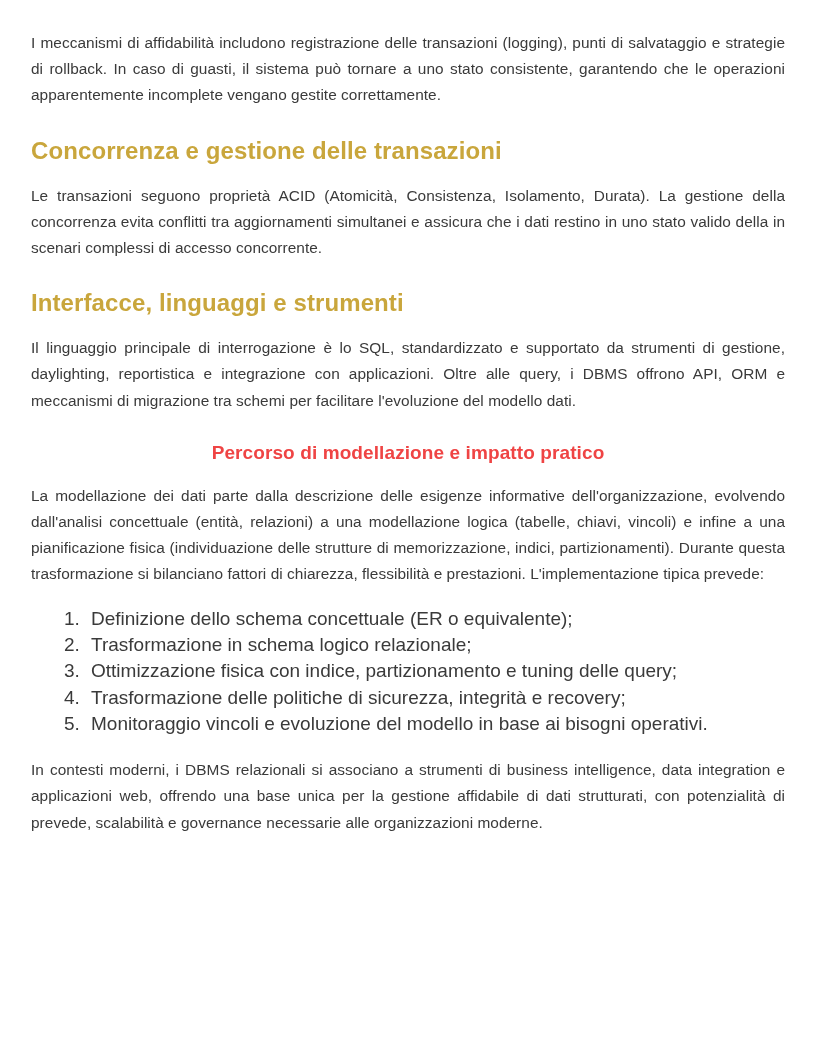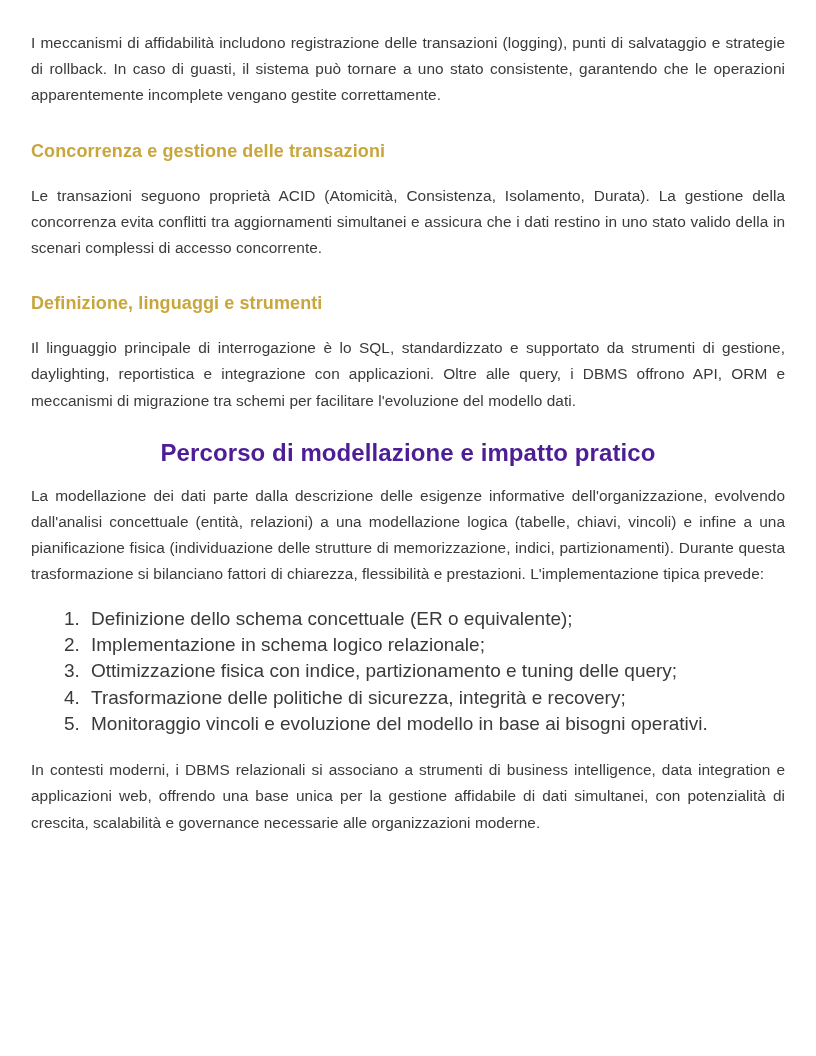--- a/index.html
+++ b/index.html
@@ -38,34 +38,34 @@
   }
   .sp-before-h  { height: 30px; }
   .sp-after-h   { height: 20px; }
   .sp-before-ch { height: 26px; }
   .sp-after-ch  { height: 18px; }
   .sp-before-ol { height: 18px; }
   .sp-after-ol  { height: 20px; }
 
   h2.section-heading {
     margin: 0;
-    font-size: 18px;
+    font-size: 24px;
     line-height: 24px;
     font-weight: bold;
     color: #c9a63c;
     text-align: left;
     letter-spacing: 0.1px;
   }
 
   h2.centered-heading {
     margin: 0;
-    font-size: 24px;
+    font-size: 19px;
     line-height: 25px;
     font-weight: bold;
-    color: #4c1d95;
+    color: #ef4444;
     text-align: center;
     letter-spacing: 0.1px;
   }
 
   ol.steps-list {
     margin: 0;
     padding: 0 0 0 54px;
     list-style-position: outside;
     list-style-type: decimal;
   }
@@ -88,42 +88,42 @@
     <div class="sp-before-h"></div>
 
     <h2 class="section-heading">Concorrenza e gestione delle transazioni</h2>
 
     <div class="sp-after-h"></div>
 
     <p class="body-text">Le transazioni seguono proprietà ACID (Atomicità, Consistenza, Isolamento, Durata). La gestione della concorrenza evita conflitti tra aggiornamenti simultanei e assicura che i dati restino in uno stato valido della in scenari complessi di accesso concorrente.</p>
 
     <div class="sp-before-h"></div>
 
-    <h2 class="section-heading">Definizione, linguaggi e strumenti</h2>
+    <h2 class="section-heading">Interfacce, linguaggi e strumenti</h2>
 
     <div class="sp-after-h"></div>
 
     <p class="body-text">Il linguaggio principale di interrogazione è lo SQL, standardizzato e supportato da strumenti di gestione, daylighting, reportistica e integrazione con applicazioni. Oltre alle query, i DBMS offrono API, ORM e meccanismi di migrazione tra schemi per facilitare l'evoluzione del modello dati.</p>
 
     <div class="sp-before-ch"></div>
 
     <h2 class="centered-heading">Percorso di modellazione e impatto pratico</h2>
 
     <div class="sp-after-ch"></div>
 
     <p class="body-text">La modellazione dei dati parte dalla descrizione delle esigenze informative dell'organizzazione, evolvendo dall'analisi concettuale (entità, relazioni) a una modellazione logica (tabelle, chiavi, vincoli) e infine a una pianificazione fisica (individuazione delle strutture di memorizzazione, indici, partizionamenti). Durante questa trasformazione si bilanciano fattori di chiarezza, flessibilità e prestazioni. L'implementazione tipica prevede:</p>
 
     <div class="sp-before-ol"></div>
 
     <ol class="steps-list">
       <li>Definizione dello schema concettuale (ER o equivalente);</li>
-      <li>Implementazione in schema logico relazionale;</li>
+      <li>Trasformazione in schema logico relazionale;</li>
       <li>Ottimizzazione fisica con indice, partizionamento e tuning delle query;</li>
       <li>Trasformazione delle politiche di sicurezza, integrità e recovery;</li>
       <li>Monitoraggio vincoli e evoluzione del modello in base ai bisogni operativi.</li>
     </ol>
 
     <div class="sp-after-ol"></div>
 
-    <p class="body-text">In contesti moderni, i DBMS relazionali si associano a strumenti di business intelligence, data integration e applicazioni web, offrendo una base unica per la gestione affidabile di dati simultanei, con potenzialità di crescita, scalabilità e governance necessarie alle organizzazioni moderne.</p>
+    <p class="body-text">In contesti moderni, i DBMS relazionali si associano a strumenti di business intelligence, data integration e applicazioni web, offrendo una base unica per la gestione affidabile di dati strutturati, con potenzialità di prevede, scalabilità e governance necessarie alle organizzazioni moderne.</p>
 
   </div>
 </div>
 
 </body></html>

